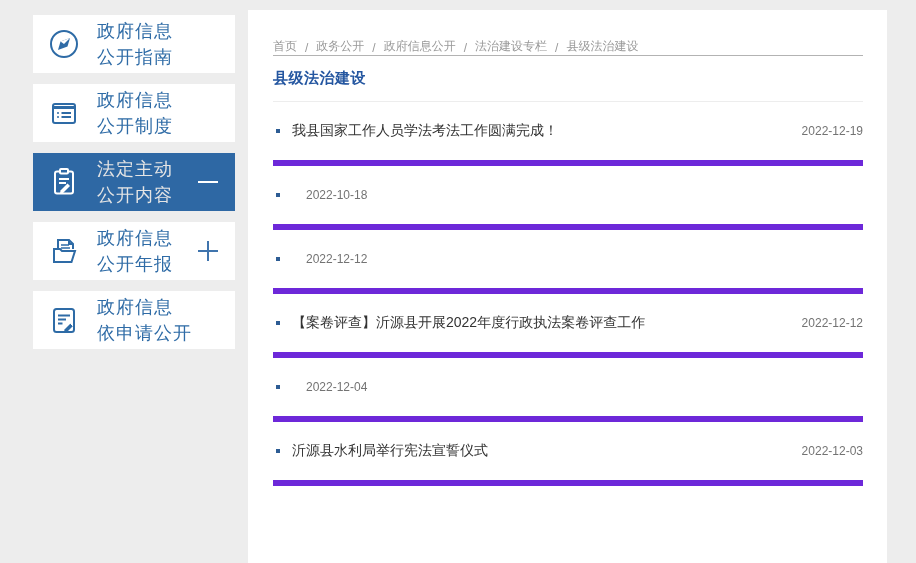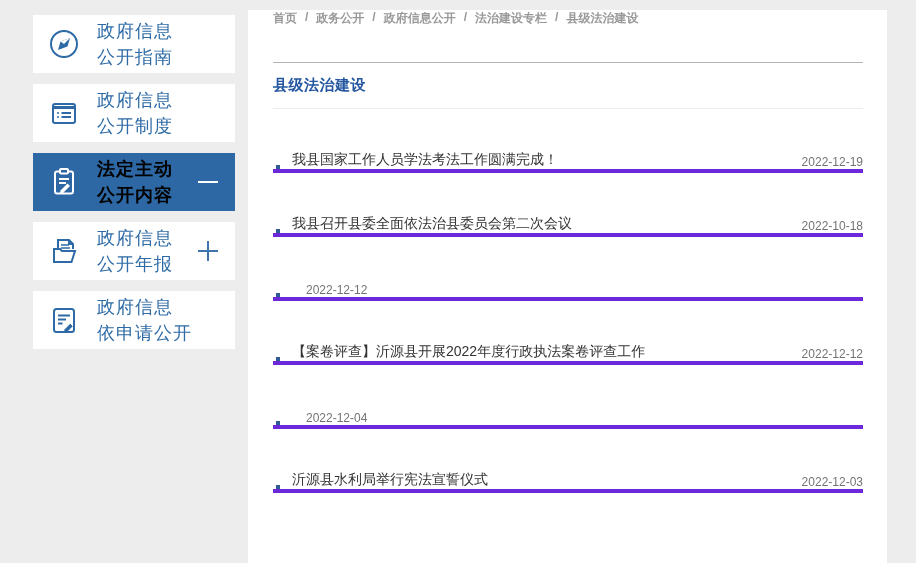--- a/index.html
+++ b/index.html
@@ -17,56 +17,56 @@
     height:58px; margin-bottom:11px; background:#ffffff;
     display:flex; align-items:center; position:relative; cursor:pointer;
   }
   .side-item .icon-box { width:34px; height:34px; margin:0 16px 0 14px; flex:none; }
   .side-item .icon-box svg { display:block; }
   .side-item .label {
     font-size:18px; line-height:26px; color:#2e6ba6; letter-spacing:1px;
     white-space:pre-line;
   }
   .side-item.active { background:#2e68a4; }
-  .side-item.active .label { color:#000000;font-weight:bold; }
+  .side-item.active .label { color:#e5e5e5; }
 
   .toggle { position:absolute; right:17px; top:50%; width:20px; height:20px; margin-top:-10px; cursor:pointer; }
   .toggle-minus::before {
     content:""; position:absolute; left:0; top:9px; width:20px; height:2px; background:#ffffff;
   }
   .toggle-plus::before {
     content:""; position:absolute; left:0; top:9px; width:20px; height:2px; background:#3f74ad;
   }
   .toggle-plus::after {
     content:""; position:absolute; left:9px; top:0; width:2px; height:20px; background:#3f74ad;
   }
 
   
   .content {
     position:absolute; left:248px; top:10px; width:639px; height:553px;
     background:#ffffff; padding:0 24px 0 25px;
   }
   .breadcrumb {
-    height:53px; display:flex; align-items:flex-start;
+    height:46px; display:flex; align-items:flex-end;
     border-bottom:1px solid #b3b3b3;
-    font-size:12px; color:#999999;font-weight:bold;
+    font-size:12px; color:#999999;
   }
   .crumb { color:#999999; text-decoration:none; cursor:pointer; }
   .crumb-sep { margin:0 8px; color:#999999; }
 
   .section-title-row {
     height:46px; display:flex; align-items:center;
     border-bottom:1px solid #ededed;
   }
   .section-title { font-size:15px; font-weight:bold; color:#2456a0; letter-spacing:0.5px; }
 
   .article-list { list-style:none; }
   .article {
-    height:64px; display:flex; align-items:flex-end;
-    border-bottom:4px solid #6d28d9;
+    height:64px; display:flex; align-items:center;
+    border-bottom:6px solid #6d28d9;
   }
   .bullet { width:4px; height:4px; background:#2d5c94; margin:0 12px 0 3px; flex:none; }
   .article-title {
     flex:1; font-size:14px; color:#333333;
     white-space:nowrap; overflow:hidden; text-overflow:ellipsis; cursor:pointer;
   }
   .article-date { flex:none; margin-left:14px; font-size:12px; color:#737373; }
 </style>
 </head>
 <body>
@@ -161,21 +161,20 @@
   </div>
 
   <ul class="article-list">
     <li class="article">
       <span class="bullet"></span>
       <span class="article-title">我县国家工作人员学法考法工作圆满完成！</span>
       <span class="article-date">2022-12-19</span>
     </li>
     <li class="article">
       <span class="bullet"></span>
-      <span class="article-title">我县召开县委全面依法治县委员会第二次会议</span>
       <span class="article-date">2022-10-18</span>
     </li>
     <li class="article">
       <span class="bullet"></span>
       <span class="article-date">2022-12-12</span>
     </li>
     <li class="article">
       <span class="bullet"></span>
       <span class="article-title">【案卷评查】沂源县开展2022年度行政执法案卷评查工作</span>
       <span class="article-date">2022-12-12</span>

